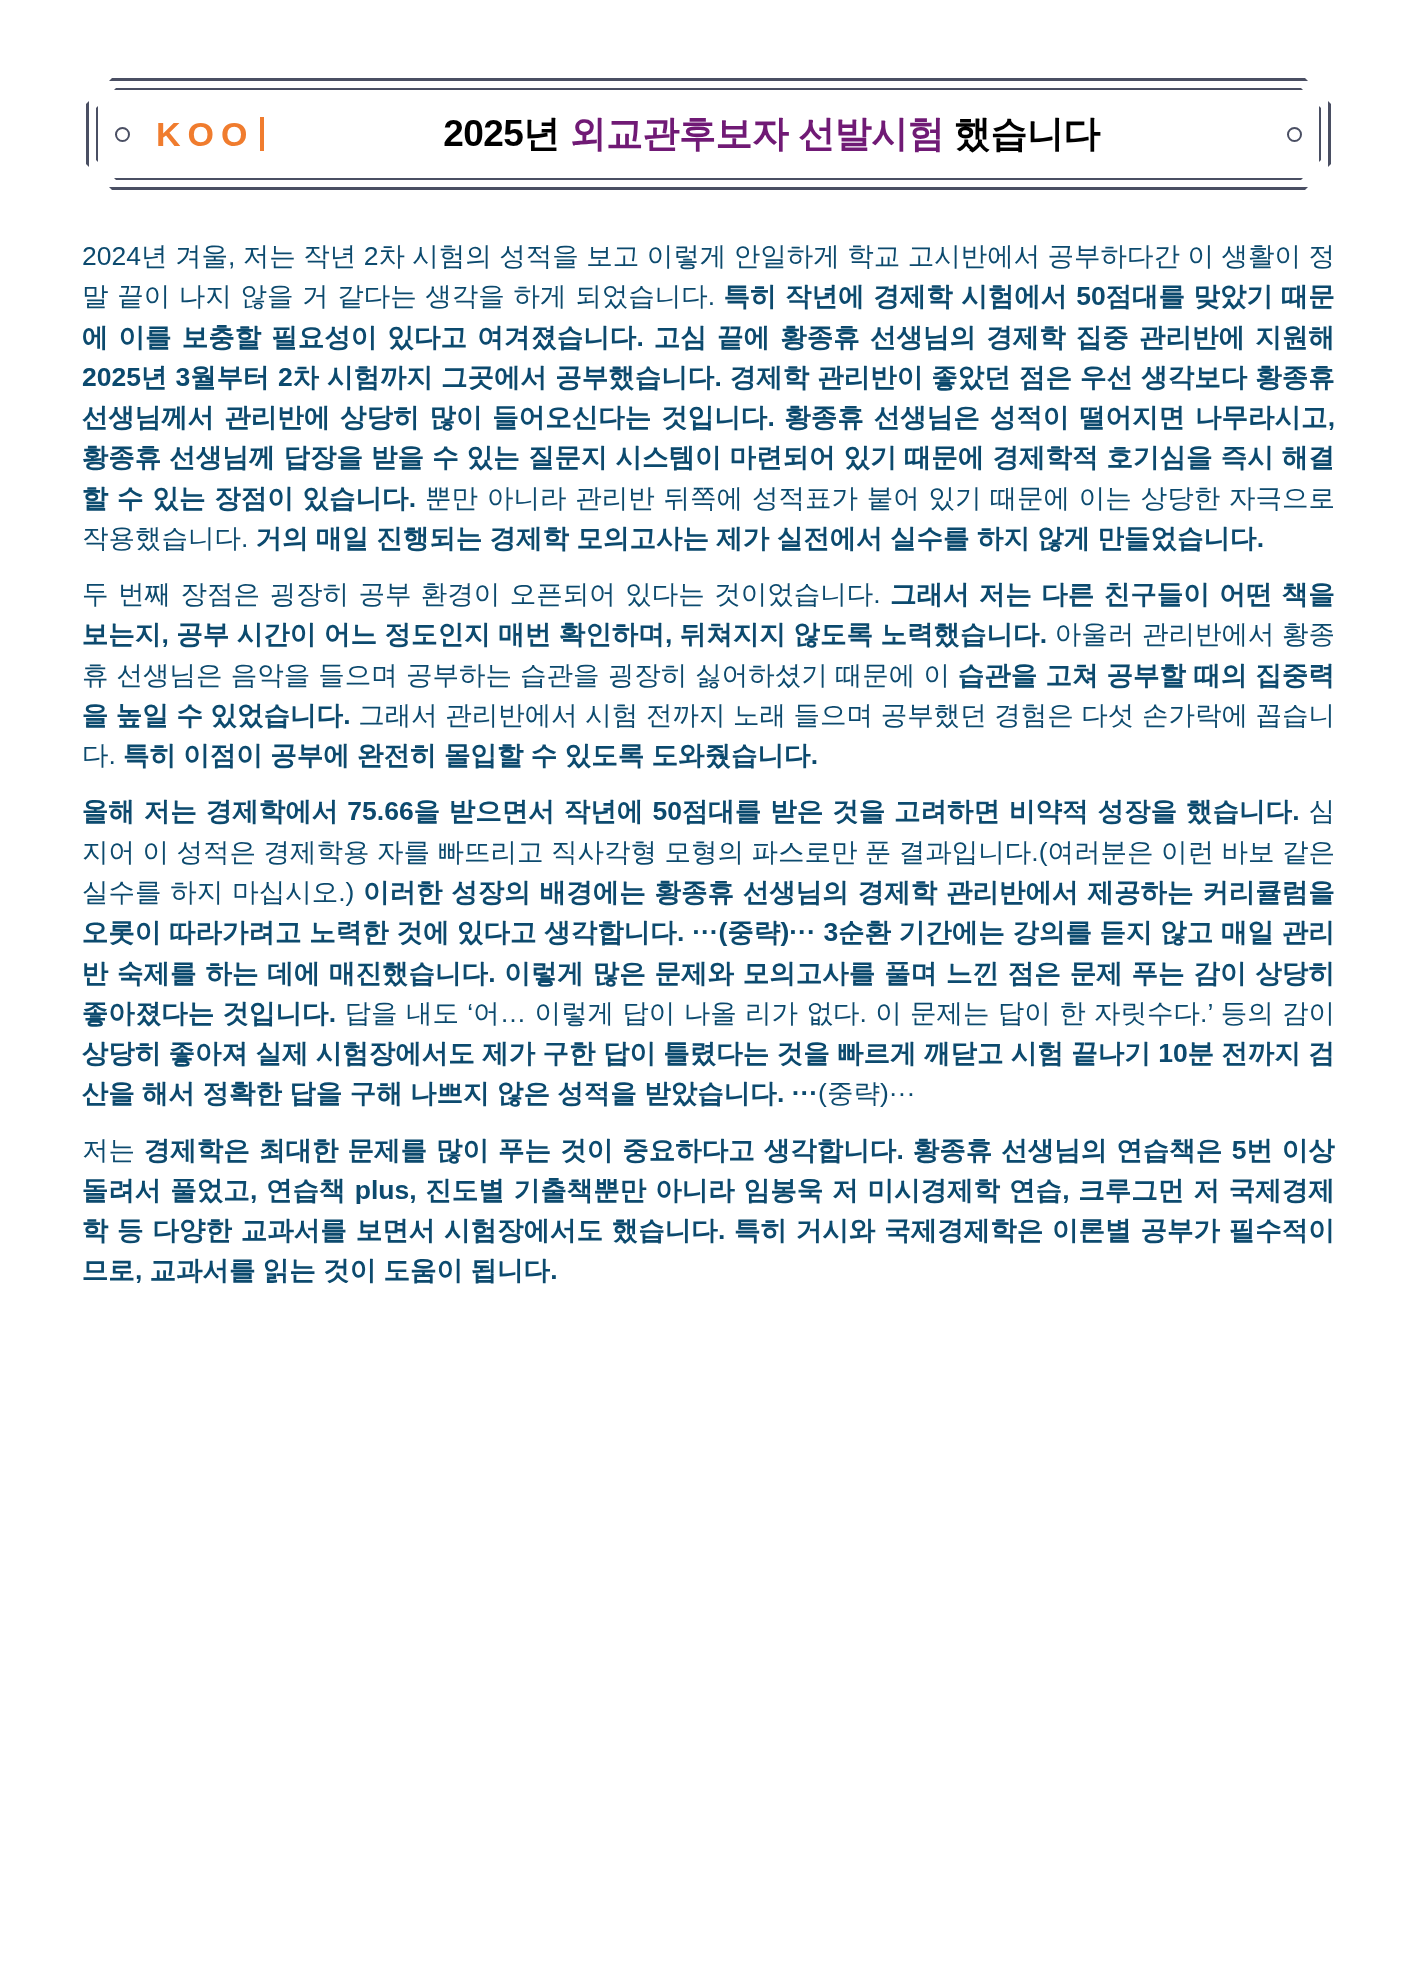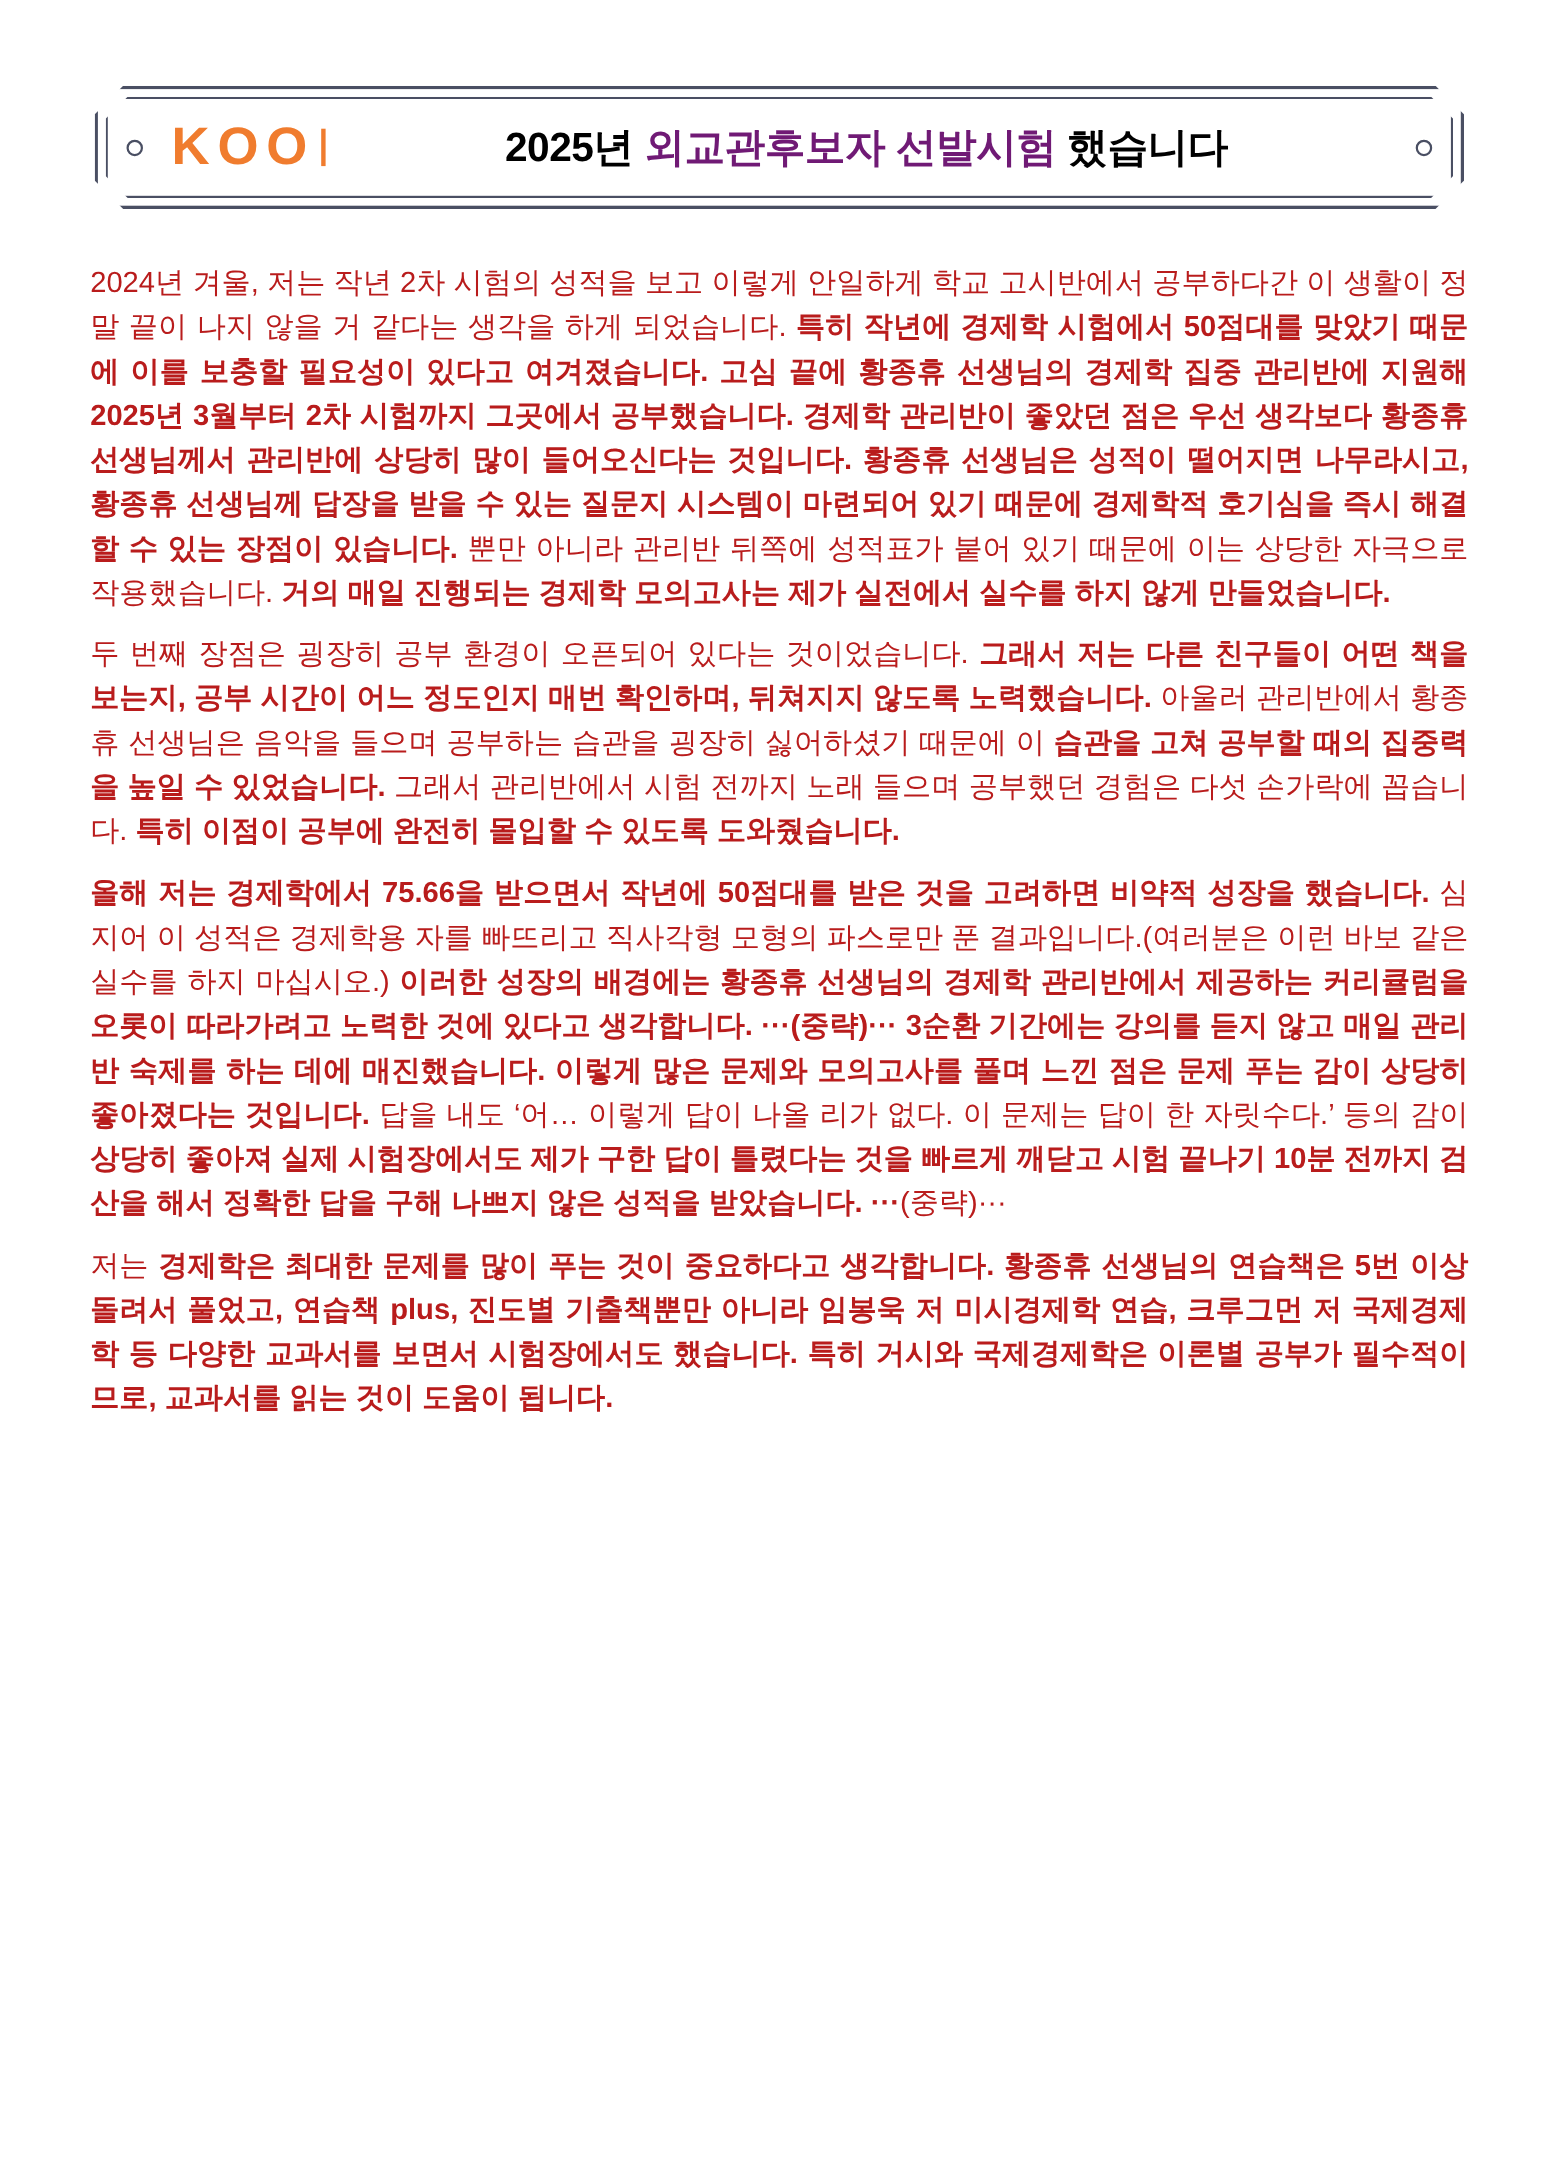--- a/index.html
+++ b/index.html
@@ -79,21 +79,21 @@
   }
 
   .brand {
     margin-left: 26px;
     display: flex;
     align-items: center;
     gap: 0;
     flex: 0 0 auto;
   }
   .brand-text {
-    font-size: 48px;
+    font-size: 34px;
     font-weight: 700;
     color: #f07c2e;
     letter-spacing: 7px;
     line-height: 1;
   }
   .brand-bar {
     display: inline-block;
     width: 4px;
     height: 34px;
     background: #f07c2e;
@@ -110,21 +110,21 @@
     padding-right: 8px;
   }
   .banner-title .t-dark { color: #000000; }
   .banner-title .t-accent { color: #701a75; }
 
   
   .content {
     margin: 46px 82px 0 82px;
     font-size: 26.5px;
     line-height: 1.52;
-    color: #b91c1c;
+    color: #0c4a6e;
     text-align: justify;
     text-justify: inter-character;
   }
 
   .para {
     margin: 0 0 16px 0;
     text-indent: 0;
   }
   .para:first-child { margin-top: 0; }
 

